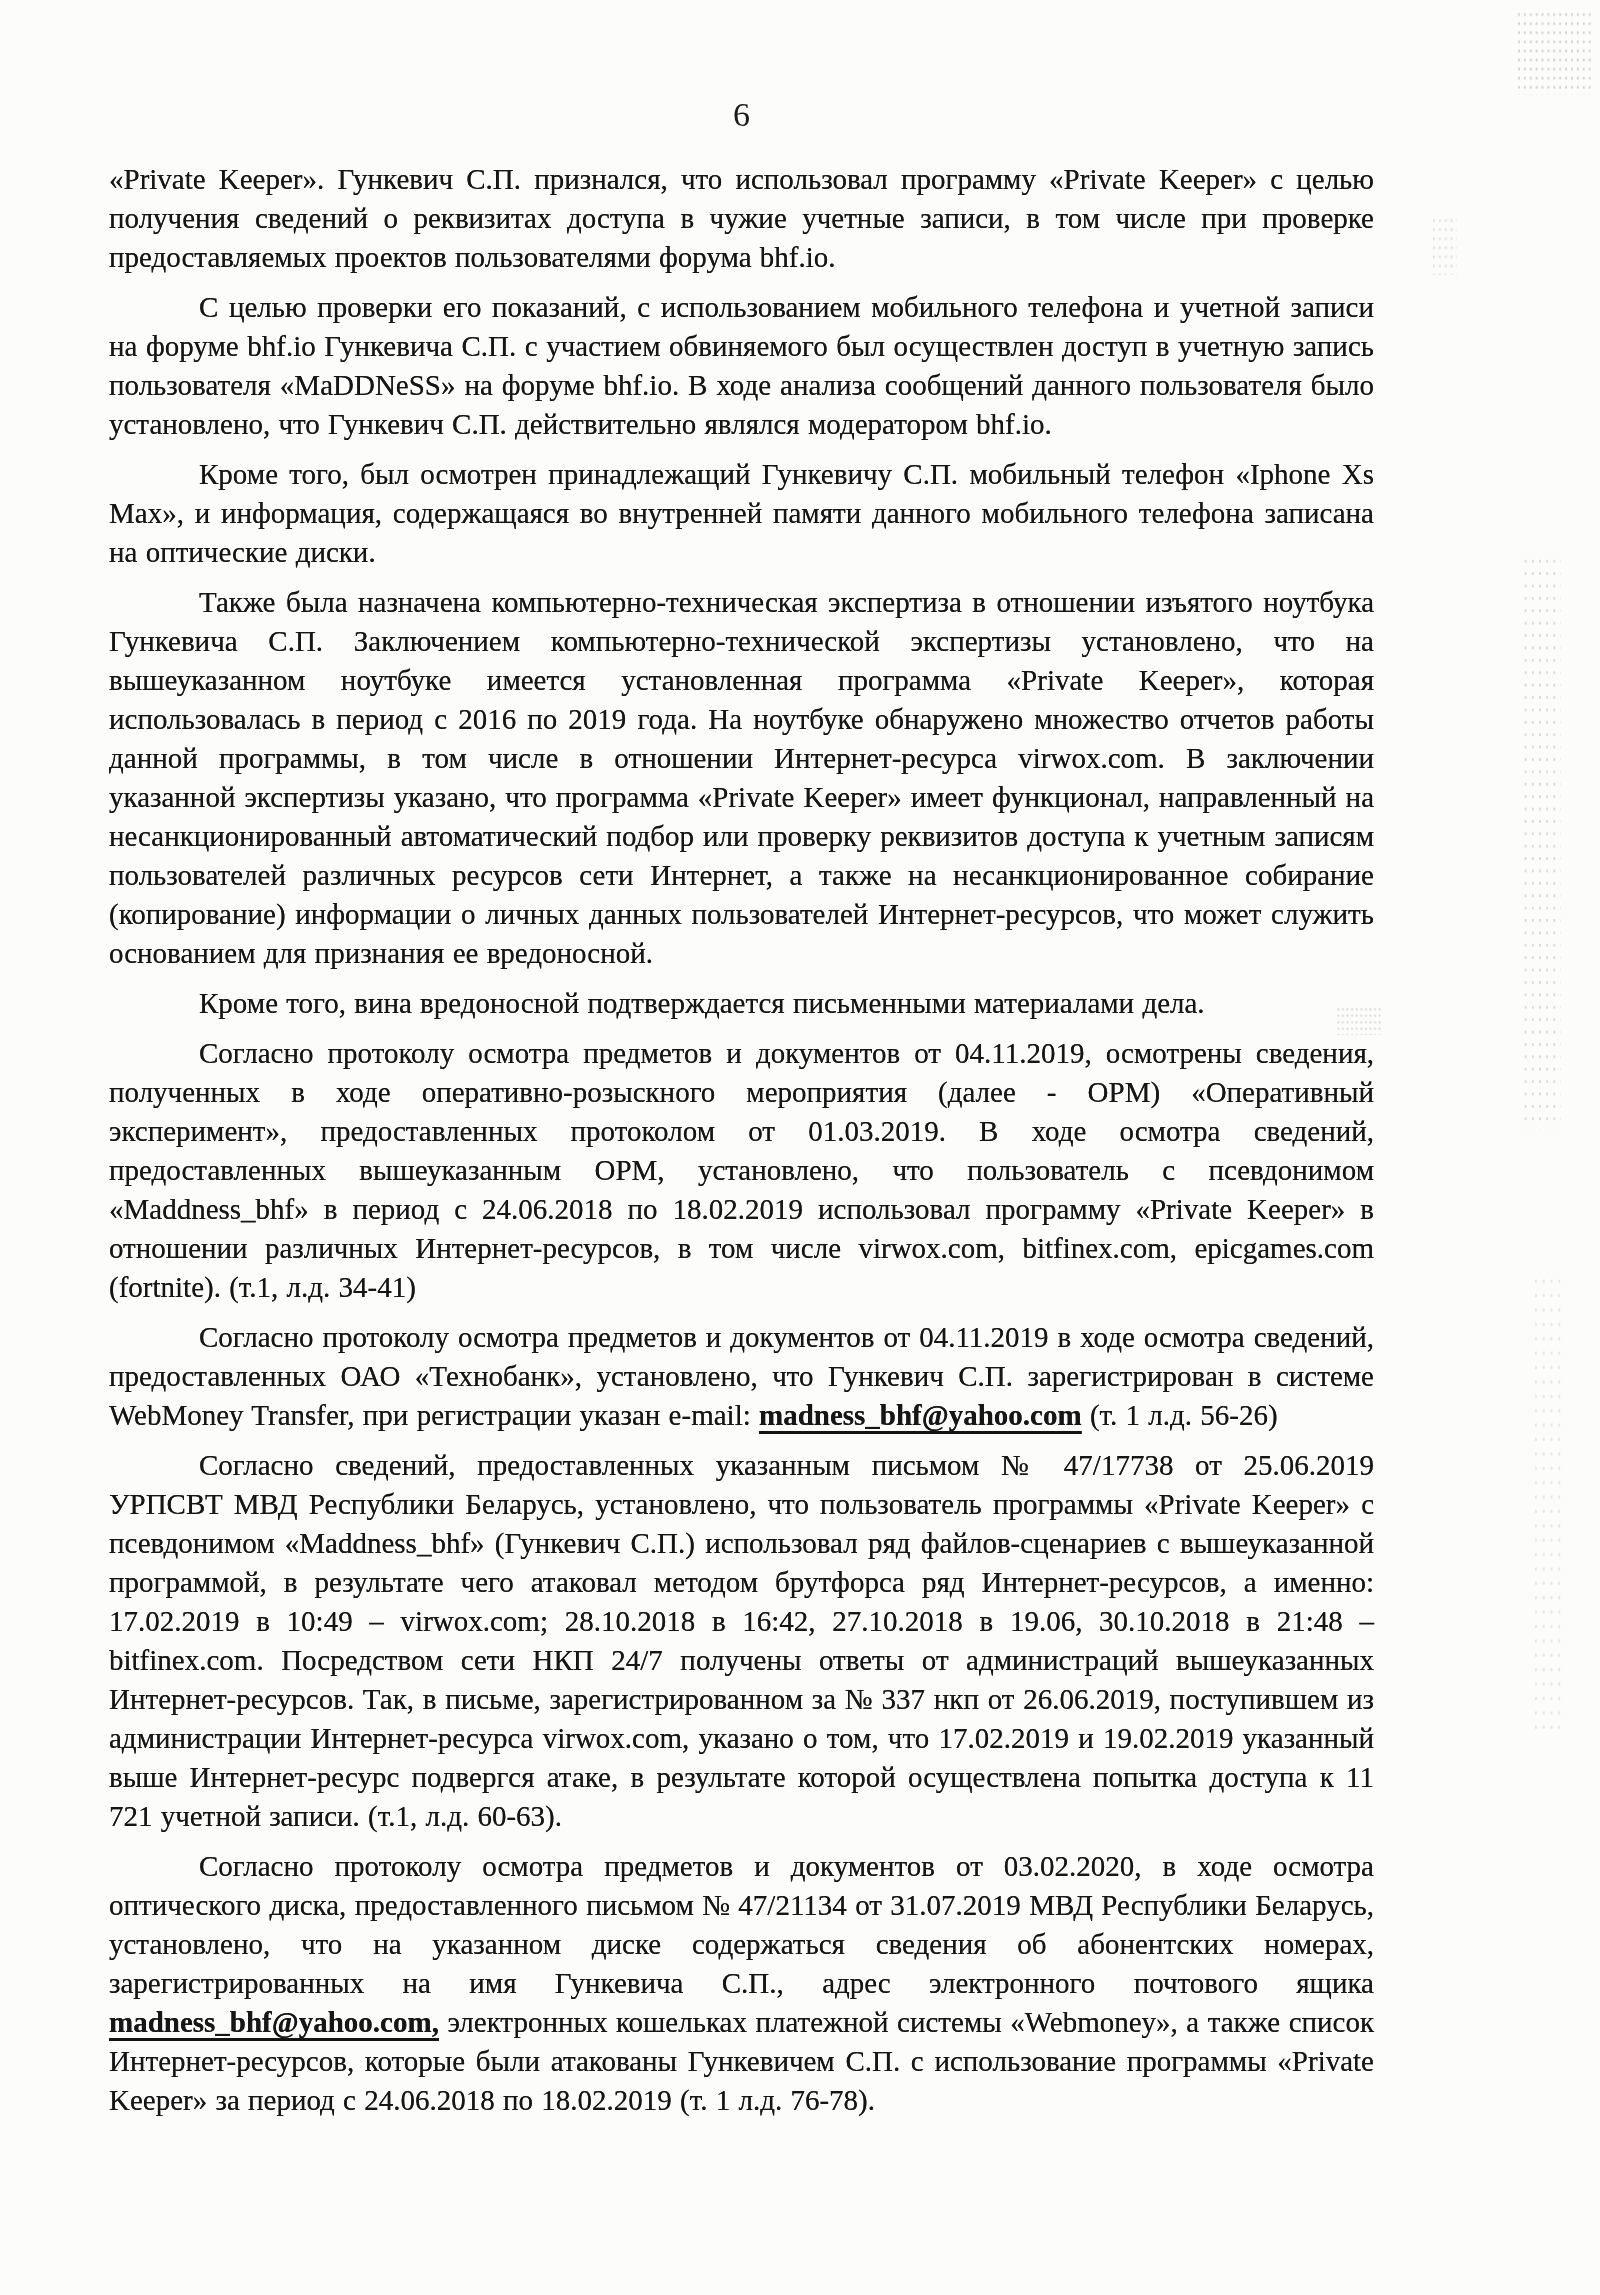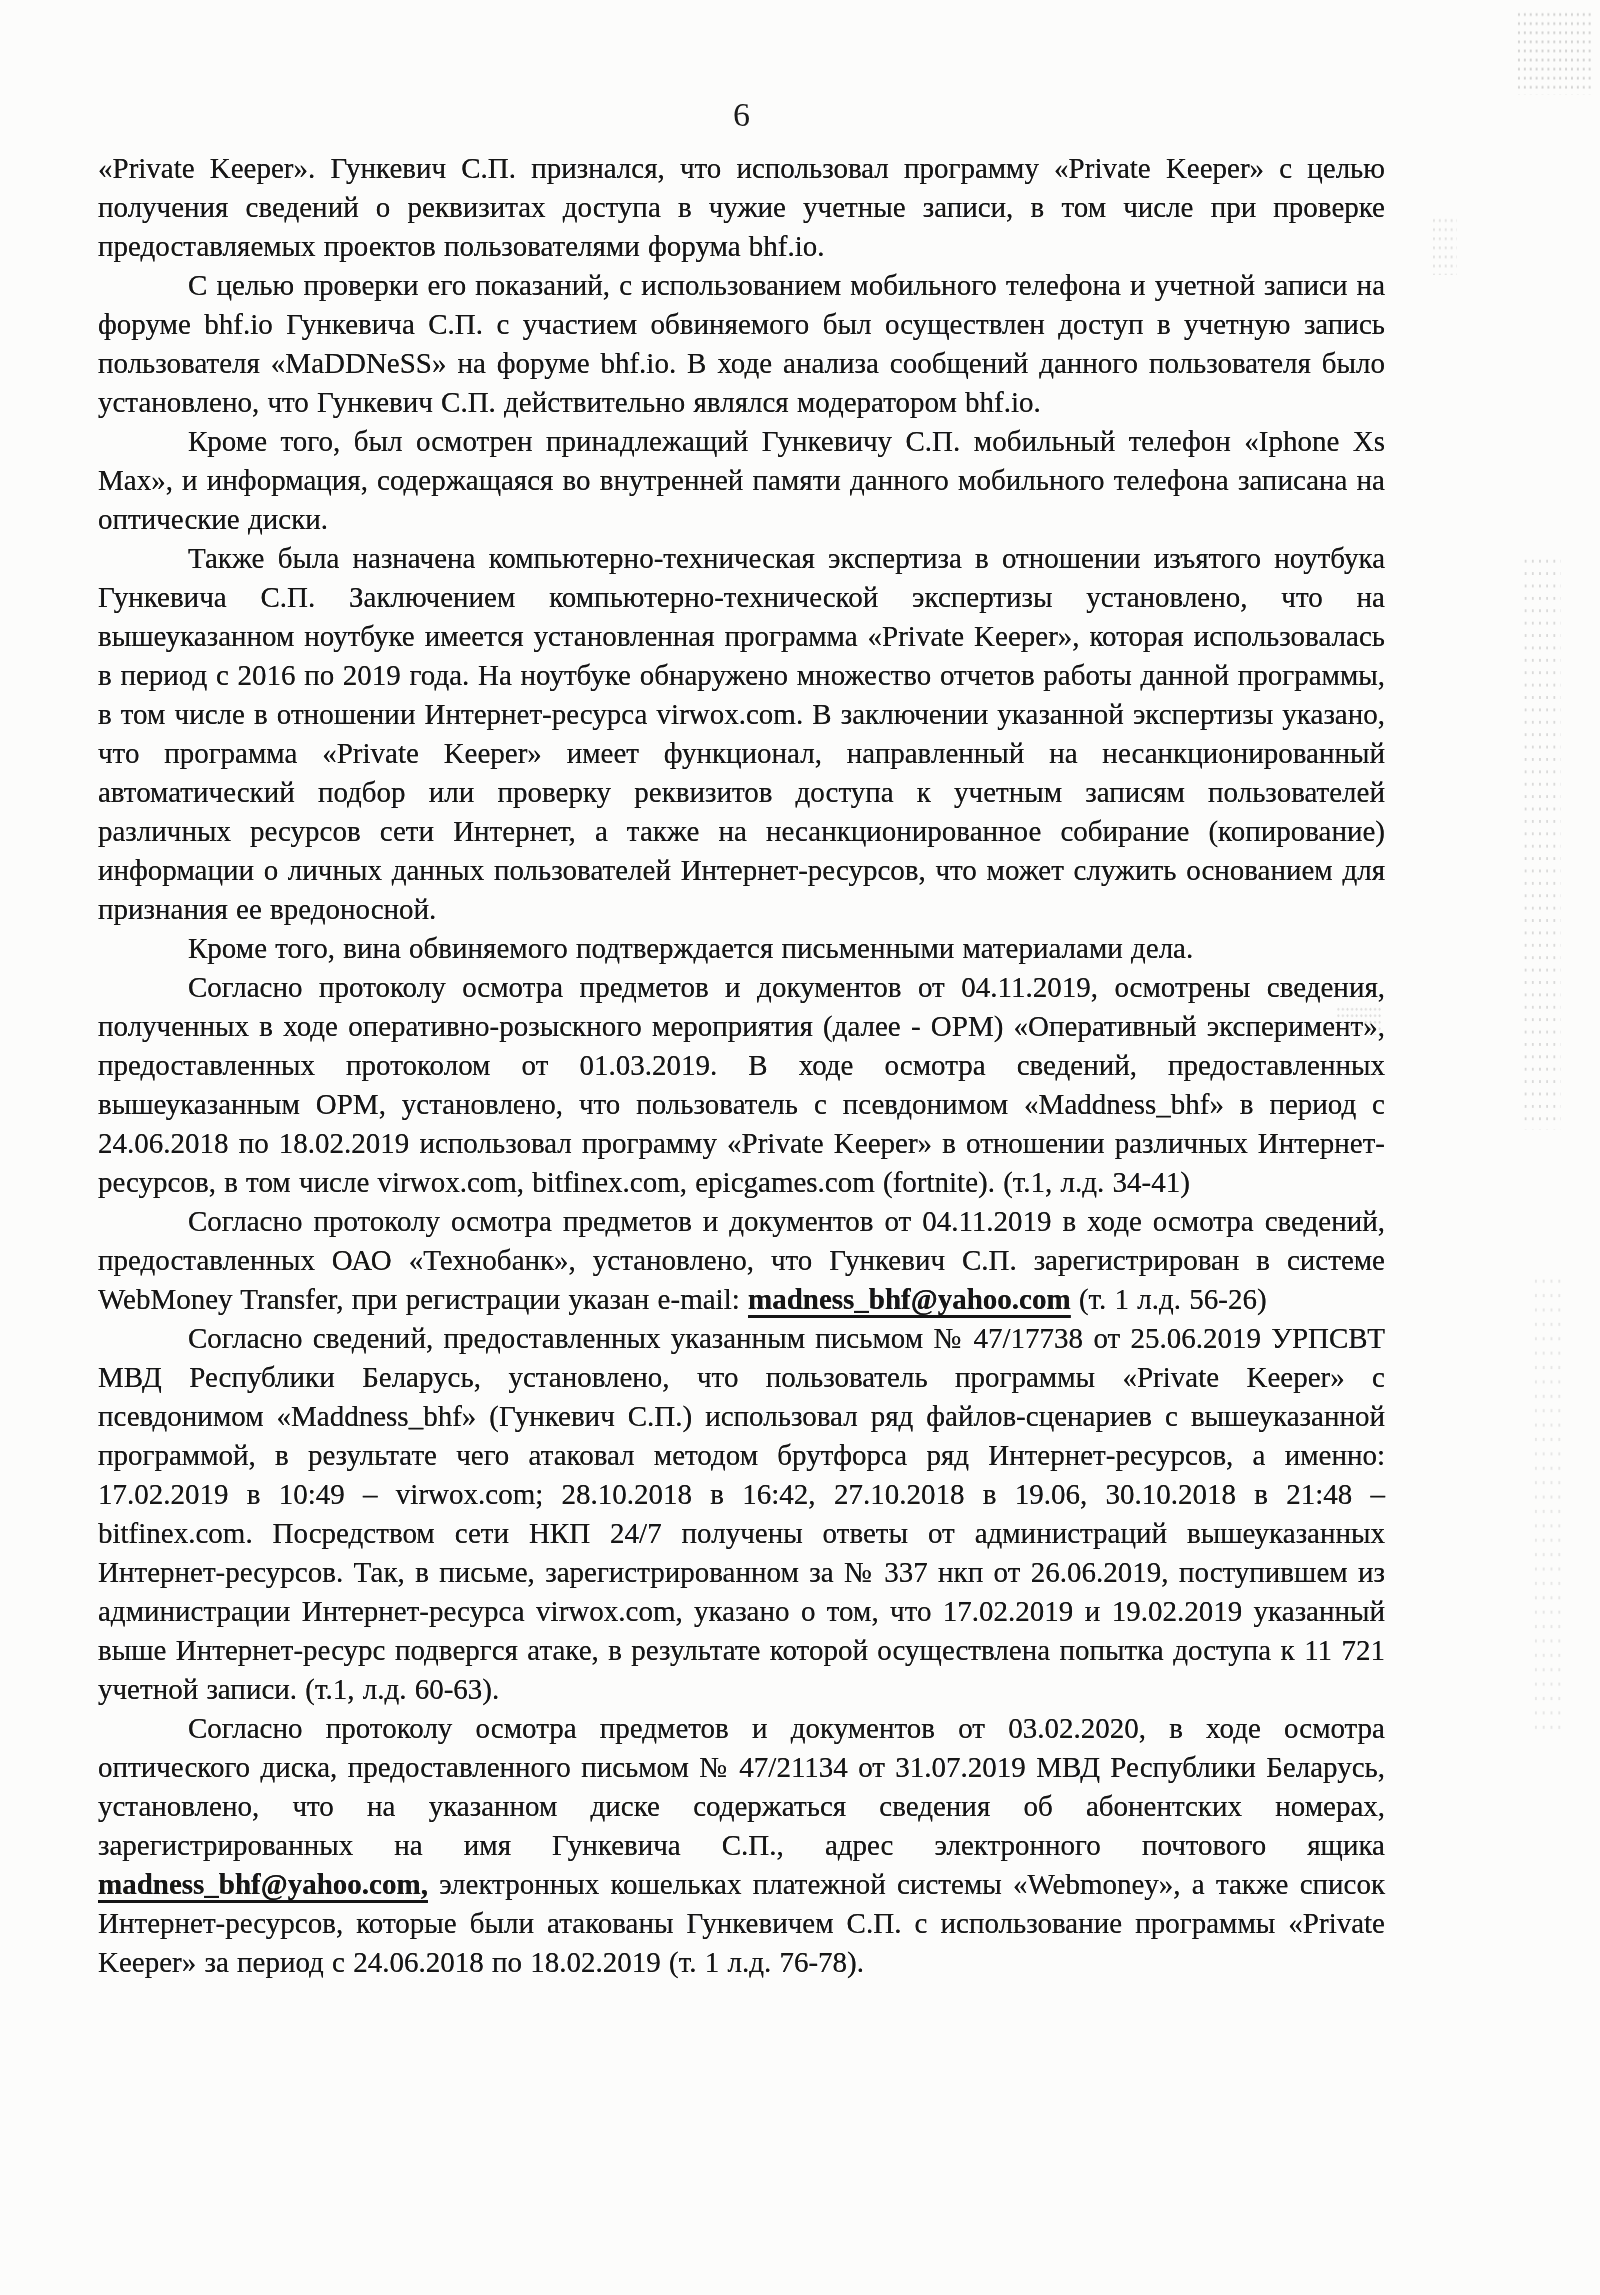--- a/index.html
+++ b/index.html
@@ -33,21 +33,21 @@
     width: 1287px;
     font-size: 29px;
     line-height: 39px;
     text-align: justify;
     text-justify: inter-word;
     word-spacing: 1px;
     color: #161616;
     text-shadow: 0 0 0.4px rgba(20,20,20,0.85);
   }
 
-  .para { margin: 0; text-indent: 90px; }
+  .para { margin: 11px; text-indent: 90px; }
   .para.noindent { text-indent: 0; }
 
   .u {
     text-decoration: underline;
     text-decoration-thickness: 3.3px;
     text-underline-offset: 5.9px;
     text-decoration-color: #141414;
     font-weight: bold;
   }
 
@@ -75,21 +75,21 @@
   <div class="text-block">
 
     <p class="para noindent"><span>«Private Keeper». Гункевич С.П. признался, что использовал программу «Private Keeper» с целью получения сведений о реквизитах доступа в чужие учетные записи, в том числе при проверке предоставляемых проектов пользователями форума bhf.io.</span></p>
 
     <p class="para"><span>С целью проверки его показаний, с использованием мобильного телефона и учетной записи на форуме bhf.io Гункевича С.П. с участием обвиняемого был осуществлен доступ в учетную запись пользователя «MaDDNeSS» на форуме bhf.io. В ходе анализа сообщений данного пользователя было установлено, что Гункевич С.П. действительно являлся модератором bhf.io.</span></p>
 
     <p class="para"><span>Кроме того, был осмотрен принадлежащий Гункевичу С.П. мобильный телефон «Iphone Xs Max», и информация, содержащаяся во внутренней памяти данного мобильного телефона записана на оптические диски.</span></p>
 
     <p class="para"><span>Также была назначена компьютерно-техническая экспертиза в отношении изъятого ноутбука Гункевича С.П. Заключением компьютерно-технической экспертизы установлено, что на вышеуказанном ноутбуке имеется установленная программа «Private Keeper», которая использовалась в период с 2016 по 2019 года. На ноутбуке обнаружено множество отчетов работы данной программы, в том числе в отношении Интернет-ресурса virwox.com. В заключении указанной экспертизы указано, что программа «Private Keeper» имеет функционал, направленный на несанкционированный автоматический подбор или проверку реквизитов доступа к учетным записям пользователей различных ресурсов сети Интернет, а также на несанкционированное собирание (копирование) информации о личных данных пользователей Интернет-ресурсов, что может служить основанием для признания ее вредоносной.</span></p>
 
-    <p class="para"><span>Кроме того, вина обвиняемого подтверждается письменными материалами дела.</span></p>
+    <p class="para"><span>Кроме того, вина вредоносной подтверждается письменными материалами дела.</span></p>
 
     <p class="para"><span>Согласно протоколу осмотра предметов и документов от 04.11.2019, осмотрены сведения, полученных в ходе оперативно-розыскного мероприятия (далее - ОРМ) «Оперативный эксперимент», предоставленных протоколом от 01.03.2019. В ходе осмотра сведений, предоставленных вышеуказанным ОРМ, установлено, что пользователь с псевдонимом «Maddness_bhf» в период с 24.06.2018 по 18.02.2019 использовал программу «Private Keeper» в отношении различных Интернет-ресурсов, в том числе virwox.com, bitfinex.com, epicgames.com (fortnite). (т.1, л.д. 34-41)</span></p>
 
     <p class="para"><span>Согласно протоколу осмотра предметов и документов от 04.11.2019 в ходе осмотра сведений, предоставленных ОАО «Технобанк», установлено, что Гункевич С.П. зарегистрирован в системе WebMoney Transfer, при регистрации указан e-mail: </span><span class="u">madness_bhf@yahoo.com</span><span> (т. 1 л.д. 56-26)</span></p>
 
     <p class="para"><span>Согласно сведений, предоставленных указанным письмом № 47/17738 от 25.06.2019 УРПСВТ МВД Республики Беларусь, установлено, что пользователь программы «Private Keeper» с псевдонимом «Maddness_bhf» (Гункевич С.П.) использовал ряд файлов-сценариев с вышеуказанной программой, в результате чего атаковал методом брутфорса ряд Интернет-ресурсов, а именно: 17.02.2019 в 10:49 – virwox.com; 28.10.2018 в 16:42, 27.10.2018 в 19.06, 30.10.2018 в 21:48 – bitfinex.com. Посредством сети НКП 24/7 получены ответы от администраций вышеуказанных Интернет-ресурсов. Так, в письме, зарегистрированном за № 337 нкп от 26.06.2019, поступившем из администрации Интернет-ресурса virwox.com, указано о том, что 17.02.2019 и 19.02.2019 указанный выше Интернет-ресурс подвергся атаке, в результате которой осуществлена попытка доступа к 11 721 учетной записи. (т.1, л.д. 60-63).</span></p>
 
     <p class="para"><span>Согласно протоколу осмотра предметов и документов от 03.02.2020, в ходе осмотра оптического диска, предоставленного письмом № 47/21134 от 31.07.2019 МВД Республики Беларусь, установлено, что на указанном диске содержаться сведения об абонентских номерах, зарегистрированных на имя Гункевича С.П., адрес электронного почтового ящика </span><span class="u">madness_bhf@yahoo.com,</span><span> электронных кошельках платежной системы «Webmoney», а также список Интернет-ресурсов, которые были атакованы Гункевичем С.П. с использование программы «Private Keeper» за период с 24.06.2018 по 18.02.2019 (т. 1 л.д. 76-78).</span></p>
 
   </div>

